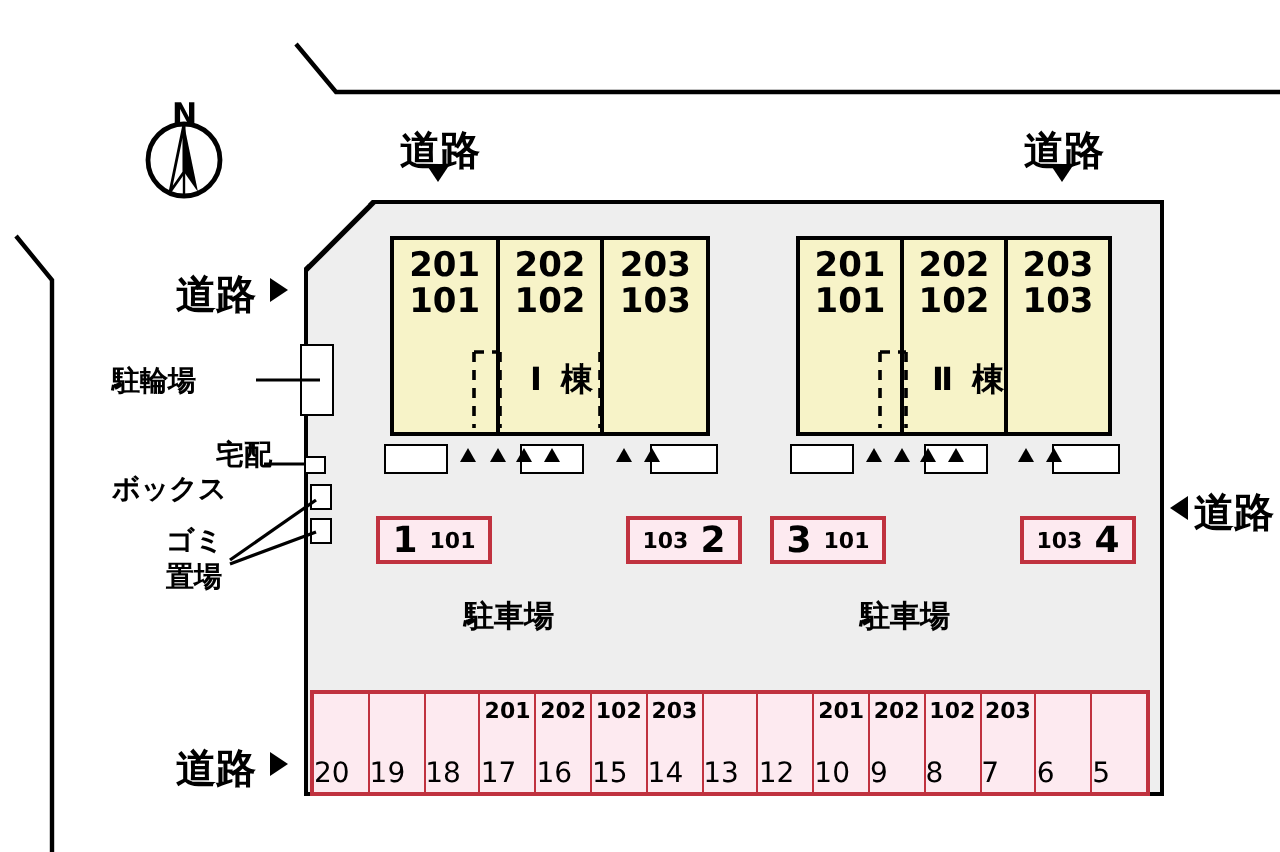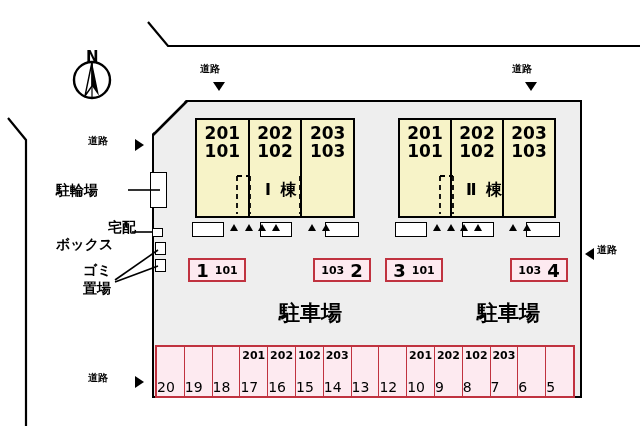--- a/index.html
+++ b/index.html
@@ -6,21 +6,21 @@
   body{
     width:640px;height:426px;
     background:#ffffff;
     font-family:"DejaVu Sans","Liberation Sans",sans-serif;
     overflow:hidden;
     position:relative;
   }
   #plan{position:absolute;left:0;top:0;width:640px;height:426px;}
 
   .lbl{position:absolute;white-space:nowrap;font-weight:700;color:#000;}
-  .road-lbl{font-size:10px;letter-spacing:0px;}
+  .road-lbl{font-size:20px;letter-spacing:0px;}
   .small-lbl{font-size:14px;font-weight:700;}
 
   
   .site{
     position:absolute;
     background:#eeeeee;
     border:2.5px solid #000;
     box-sizing:border-box;
   }
 
@@ -101,21 +101,21 @@
 
   .facility{
     position:absolute;
     background:#fff;
     border:1.6px solid #000;
     box-sizing:border-box;
   }
 
   .parking-word{
     position:absolute;
-    font-size:21px;font-weight:700;margin-left:47px;
+    font-size:15px;font-weight:700;
   }
 </style>
 </head>
 <body>
 
 <div id="plan">
 
   <svg width="640" height="426" style="position:absolute;left:0;top:0;">
 
     <path d="M 148 22 L 168 46 L 640 46" fill="none" stroke="#000" stroke-width="2.2"></path>

